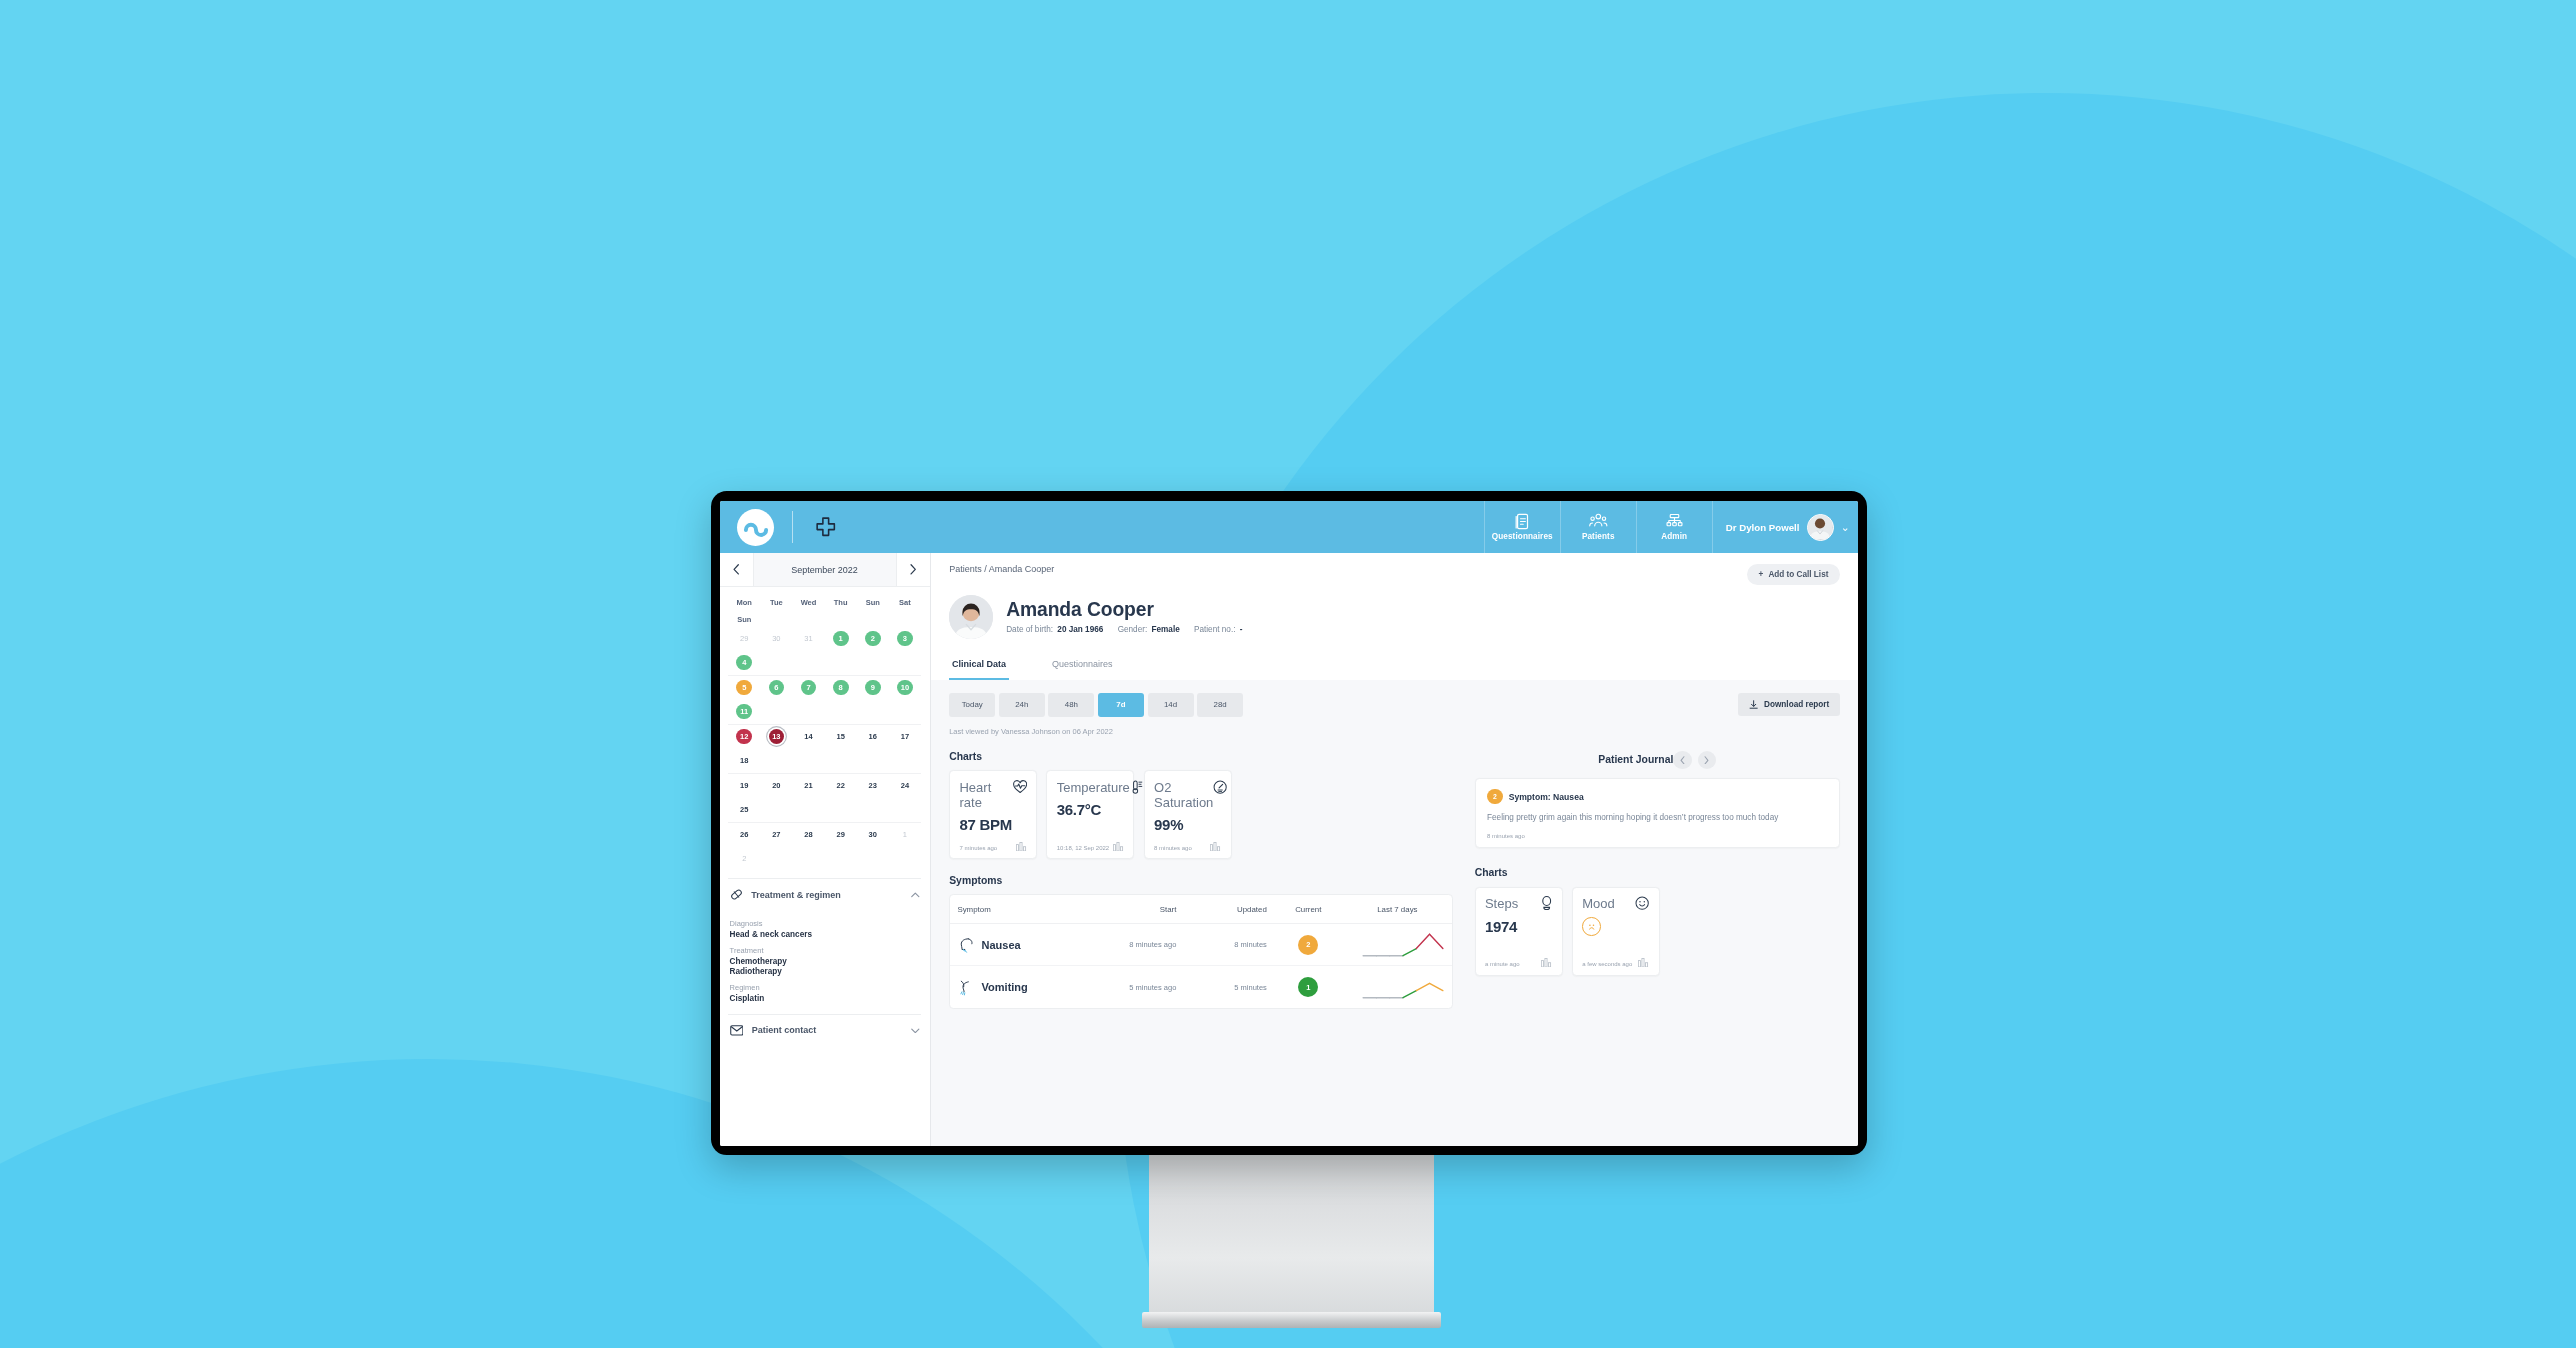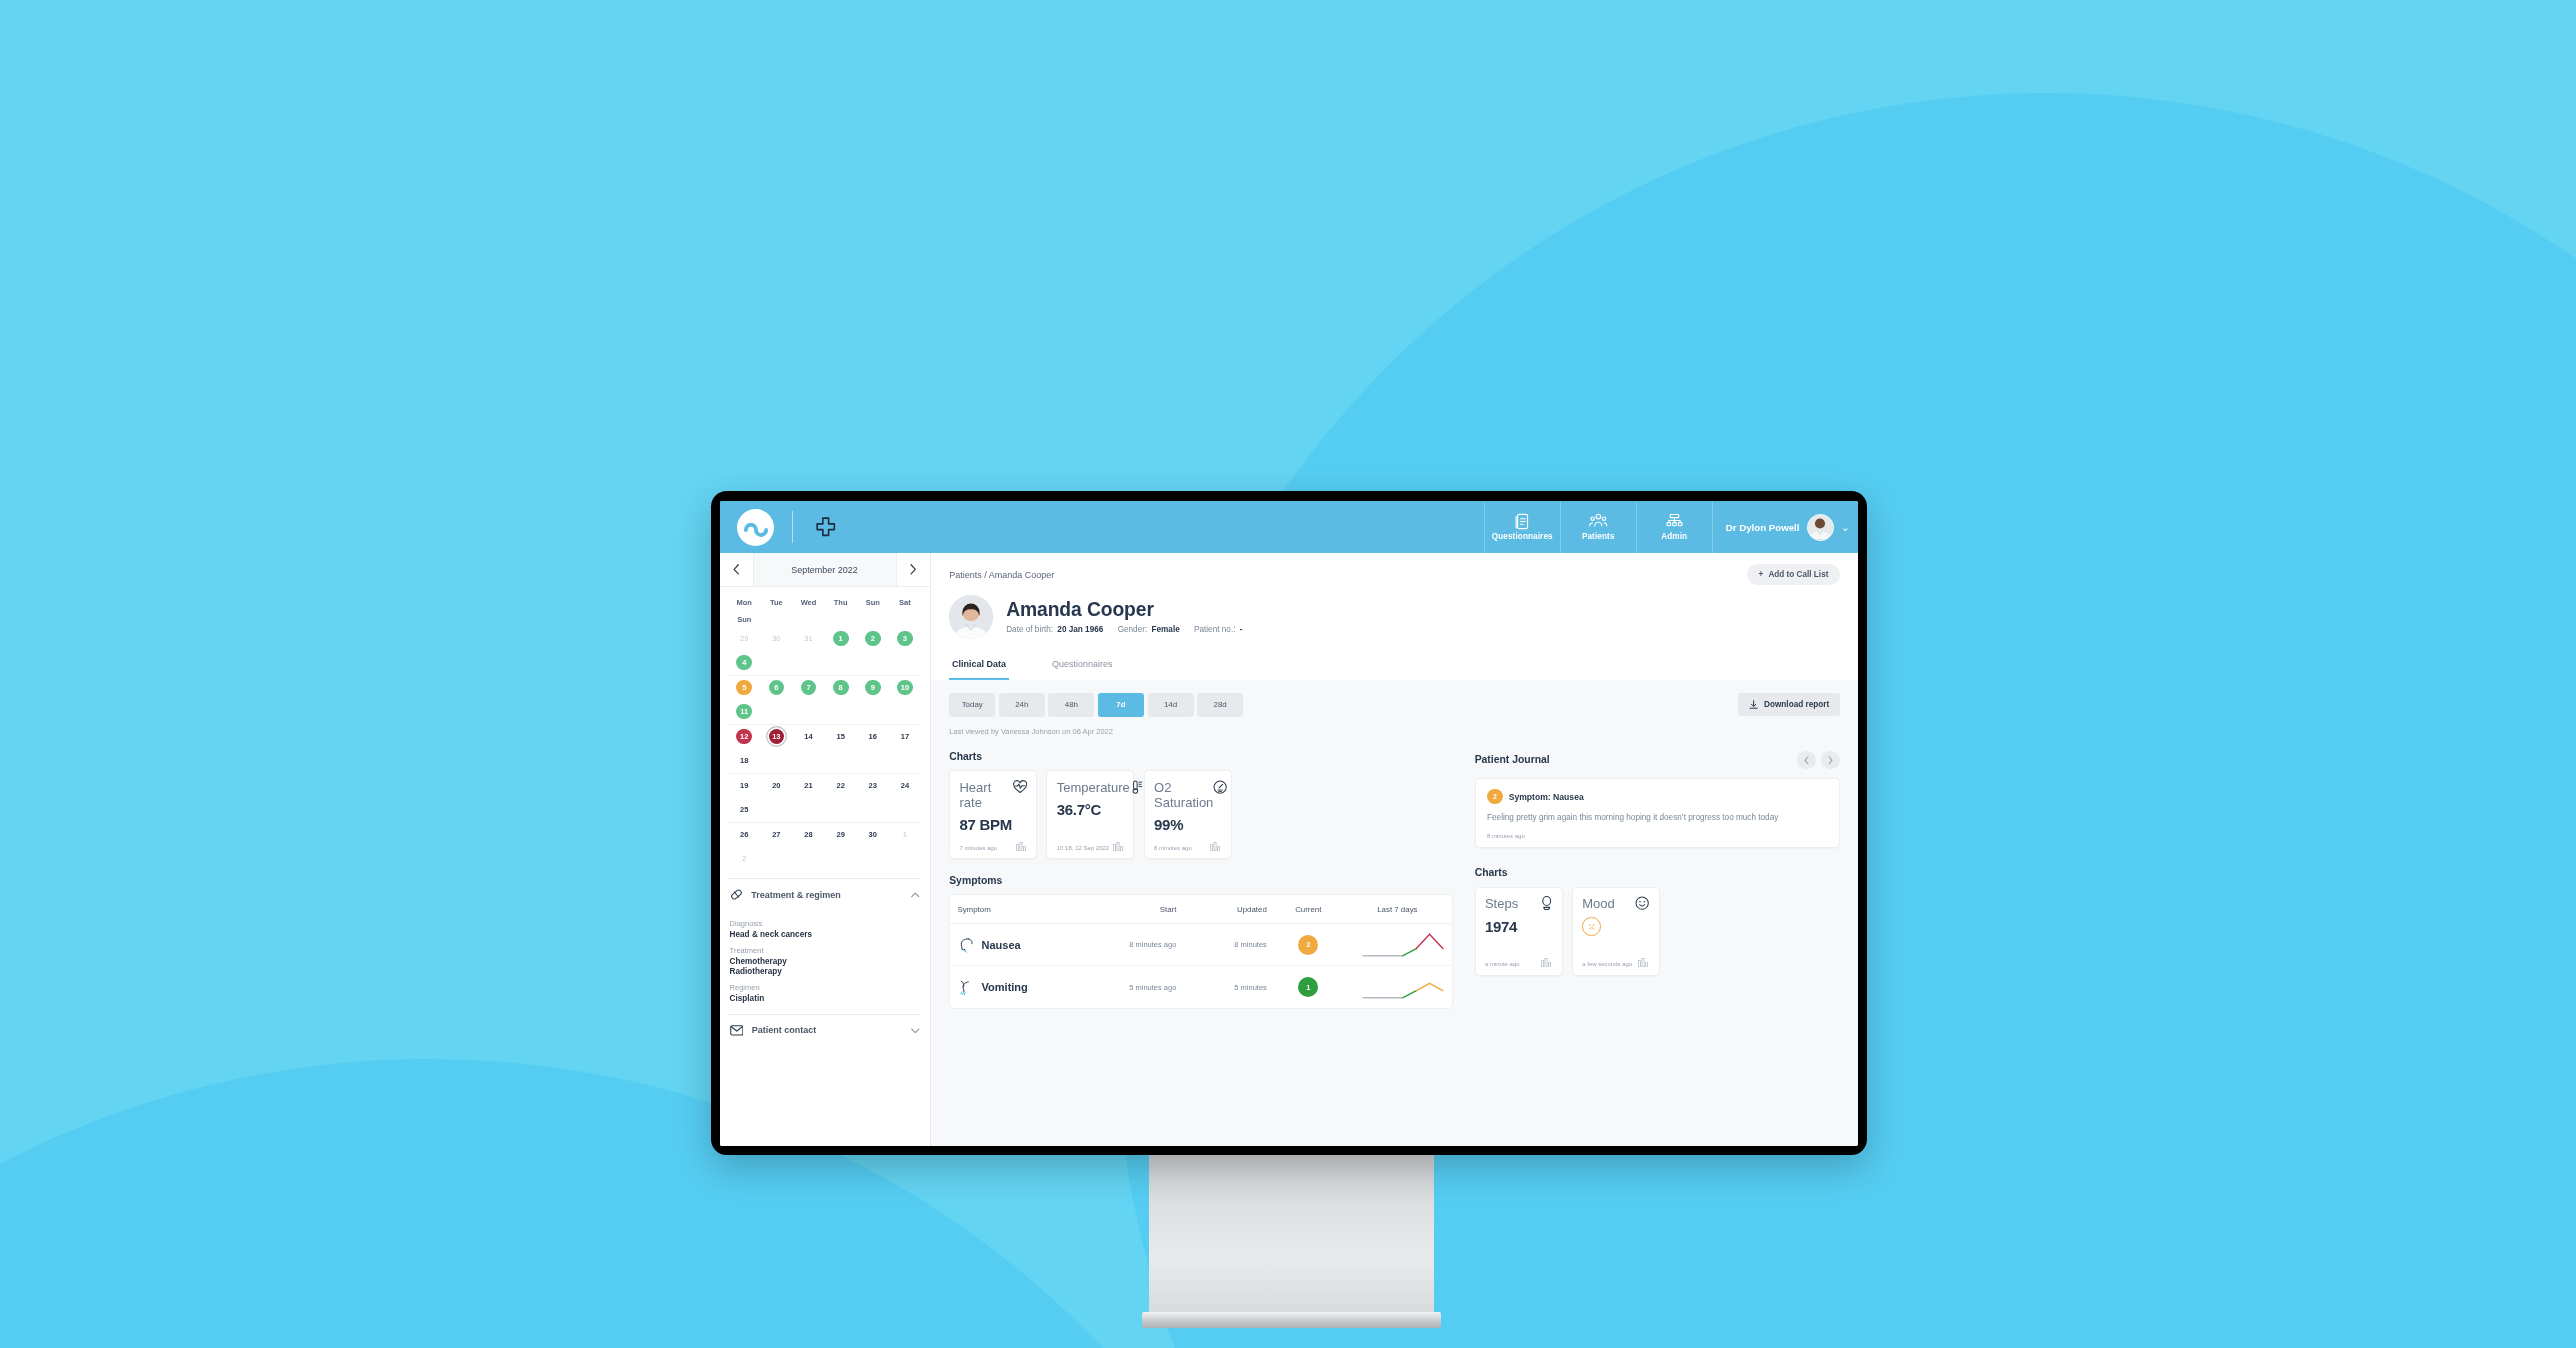--- a/index.html
+++ b/index.html
@@ -118,21 +118,21 @@
     cursor:pointer;
   }
   .sb-section .lbl { flex:1; font-size:9px; color:#4a5668; font-weight:700; }
   .sb-section .chev { color:#8a93a1; font-size:8.6px; }
   .sb-detail { padding: 0 10px 7.2px; }
   .sb-key { font-size:7.5px; color:#98a1ae; margin-top:7.2px; }
   .sb-val { font-size:8.2px; color:#263245; font-weight:700; margin-top:2.1px; }
   
   .content { flex:1; display:flex; flex-direction:column; min-width:0; background:#f7f8fa; }
   .content-head { background:#fff; padding: 11.4px 18.6px 0; }
-  .crumb-row { display:flex; align-items:center; justify-content:space-between;gap:24px; }
+  .crumb-row { display:flex; align-items:flex-start; justify-content:space-between;gap:24px; }
   .crumb { font-size: 9px; color:#5a6678; }
   .callbtn {
     background:#eef0f3; border:none; border-radius:715px; padding: 5.7px 11.4px;
     font-size:8.2px; color:#4a5668; font-weight:600; cursor:pointer;
     font-family:"Liberation Sans",sans-serif; display:flex; align-items:center; gap:5px;
   }
   .patient-row { display:flex; align-items:center; gap:13px; margin-top: 10px; }
   .p-avatar {
     width: 44px; height: 44px; border-radius:50%; background:#e3e6ea;
     overflow:hidden; position:relative; flex:0 0 44px;
@@ -158,21 +158,21 @@
   .dlbtn {
     background:#e7e9ec; border:none; border-radius:3px; padding: 6.4px 10.7px;
     font-size:8.2px; color:#2b3a4d; font-weight:700; cursor:pointer;
     display:flex; align-items:center; gap:5.7px; font-family:"Liberation Sans",sans-serif;
   }
   .lastviewed { font-size:7.5px; color:#9aa3b0; margin-top: 10.7px; }
   .cols { display:flex; gap: 21.5px; margin-top: 14.3px; }
   .col-left { flex: 1.38; min-width:0; }
   .col-right { flex: 1; min-width:0; }
   .sect-title { font-size:10.4px; font-weight:700; color:#28374d; margin-bottom: 8.6px; }
-  .sect-head { display:flex; align-items:center; justify-content:space-between; margin-bottom: 8.6px; }
+  .sect-head { display:flex; align-items:center; justify-content:center; margin-bottom: 8.6px; }
   .pager { display:flex; gap: 5.7px; }
   .pg {
     width: 18.6px; height:18.6px; border-radius:50%; background:#e9ebee;
     display:flex; align-items:center; justify-content:center; color:#9aa3b0;
     font-size:8.6px; cursor:pointer;
   }
   .metric-row { display:flex; gap: 9.3px; }
   .metric {
     background:#fff; border:0.7px solid #eceef0; border-radius:4.3px;
     padding: 8.6px 9.3px 7.2px; width: 88px; height: 89px;

